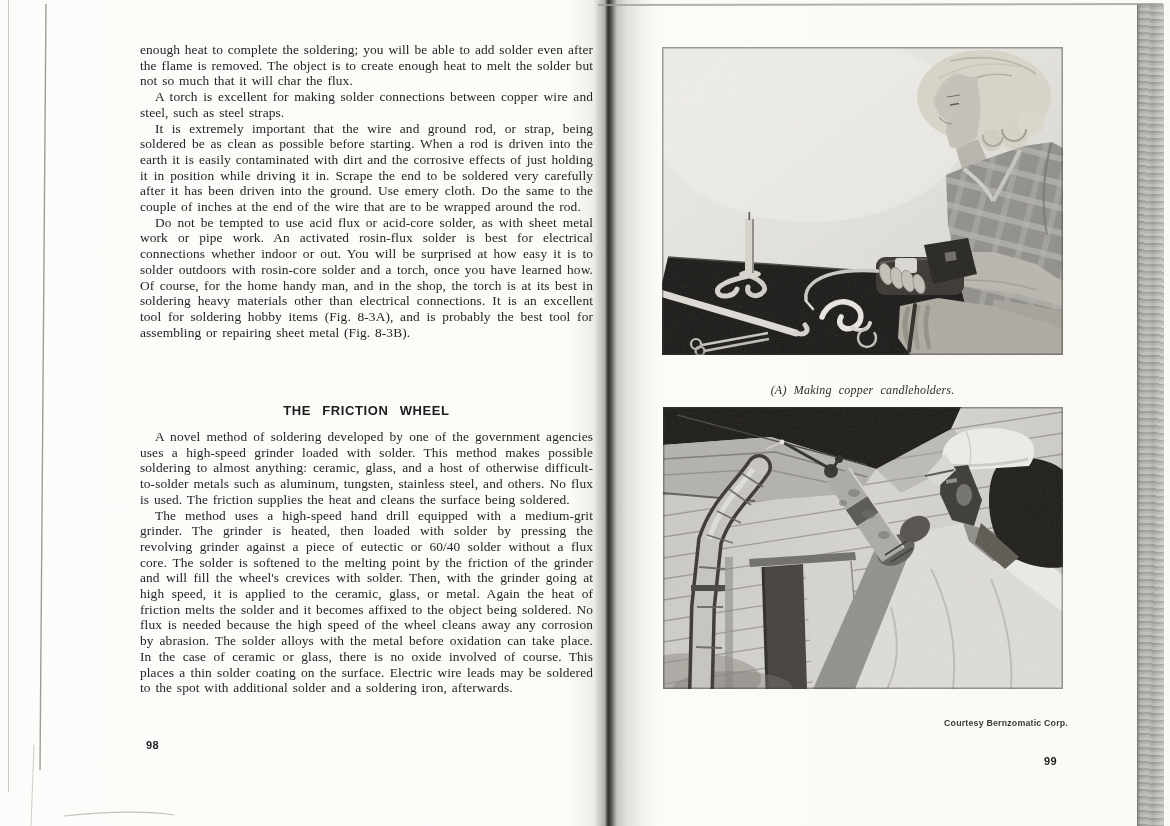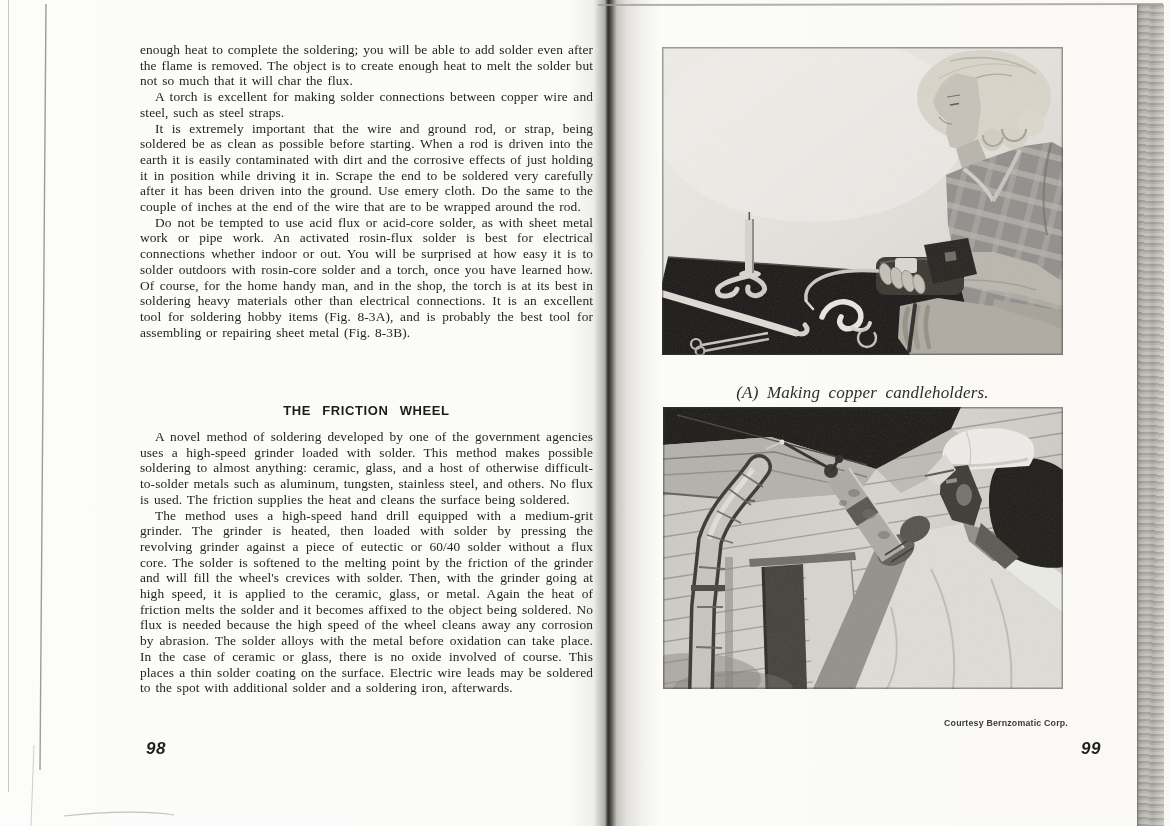--- a/index.html
+++ b/index.html
@@ -18,30 +18,30 @@
   .textblock p.noindent{text-indent:0;}
   #block1{top:42px;}
   #block2{top:429px;}
   .heading{
     left:140px;top:403px;width:453px;text-align:center;
     font-family:"Liberation Sans",sans-serif;font-weight:bold;font-size:13px;
     letter-spacing:0.6px;word-spacing:7px;color:#1d1d1d;
   }
   .pagenum{
     font-family:"Liberation Sans",sans-serif;font-weight:bold;
-    font-size:17px;color:#1f1f1f;letter-spacing:0.5px;font-style:italic;
+    font-size:11px;color:#1f1f1f;letter-spacing:0.5px;
   }
   #pagenum-left{left:146px;top:739px;}
-  #pagenum-right{left:1044px;top:739px;margin-left:37px;}
+  #pagenum-right{left:1044px;top:755px;}
   
   .photo{display:block;}
   #photo-a{left:662px;top:47px;width:401px;height:308px;}
   #photo-b{left:663px;top:407px;width:400px;height:282px;}
   .photo-caption{
-    font-style:italic;font-size:17px;color:#2d2d2d;text-align:center;
+    font-style:italic;font-size:12px;color:#2d2d2d;text-align:center;
     word-spacing:4px;letter-spacing:0.2px;
   }
   #caption-a{left:662px;top:383px;width:401px;}
   #caption-b{left:663px;top:688px;width:400px;}
   #credit{
     left:663px;top:702px;width:405px;text-align:right;
     font-family:"Liberation Sans",sans-serif;font-weight:bold;font-size:8.8px;
     color:#3b3b3b;letter-spacing:0.2px;margin-top:16px;
   }
   #fig-caption{

